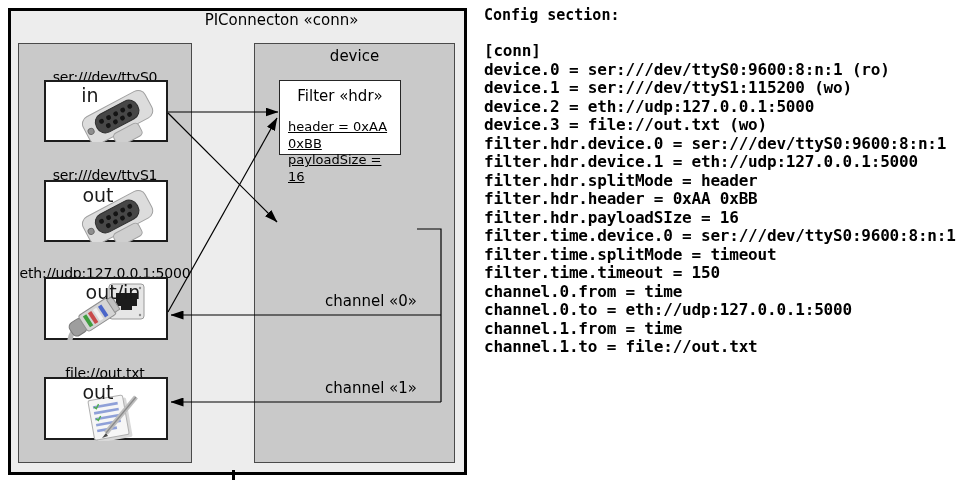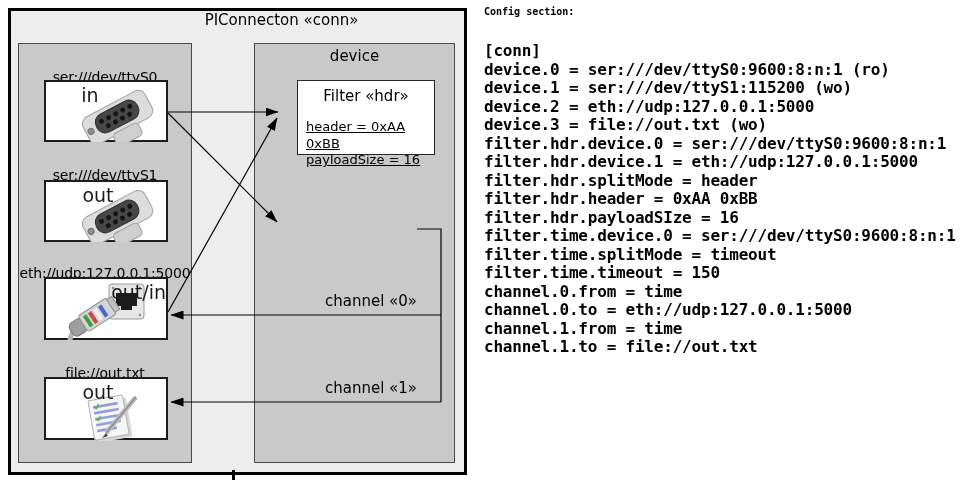--- a/index.html
+++ b/index.html
@@ -31,42 +31,42 @@
     letter-spacing:-0.2px; z-index:3; white-space:nowrap;margin-top:9px;
   }
   .dev-box {
     left:44px; width:124px; background:#fff; border:2px solid #1c1c1c;
     box-sizing:border-box; z-index:3;
   }
   .port-label { position:absolute; top:2px; left:0; right:0; text-align:center;
     font-size:19px; color:#1a1a1a; z-index:4; }
   .shift16 { transform:translateX(-16px); }
   .shift8  { transform:translateX(-8px); }
-  .port-left { text-align:right; padding-left:14px; }
+  .port-left { text-align:center; padding-left:14px; }
 
   
   .filter-box {
-    left:297px; width:138px; height:75px; background:#fff;
+    left:279px; width:122px; height:75px; background:#fff;
     border:1.5px solid #262626; box-sizing:border-box; z-index:3;
   }
   .filter-title { margin-top:6px; text-align:center; font-size:15px; }
   .filter-props { margin:14px 0 0 8px; font-size:13px; line-height:16.5px; white-space:pre-line;text-decoration:underline; }
   .filter-props.time { margin-top:14px; }
 
   
   .channel-label { left:300px; width:117px; text-align:right; font-size:15px; z-index:4; }
 
   
   .lines-layer { left:0; top:0; width:964px; height:484px; z-index:6; pointer-events:none; }
   .bottom-tick { left:232px; top:470px; width:3px; height:10px; background:#000; z-index:7; }
 
   
   .config-heading {
     left:484px; top:6px; font-family:"DejaVu Sans Mono", monospace;
-    font-weight:bold; font-size:10px; z-index:2;
+    font-weight:bold; font-size:15px; z-index:2;
   }
   .config-body {
     left:484px; top:42px; margin:0; font-family:"DejaVu Sans Mono", monospace;
     font-weight:bold; font-size:16px; line-height:18.5px; letter-spacing:-0.2px;
     color:#000; z-index:2;
   }
 
   .icon-abs { position:absolute; z-index:3; }
 </style>
 </head>

